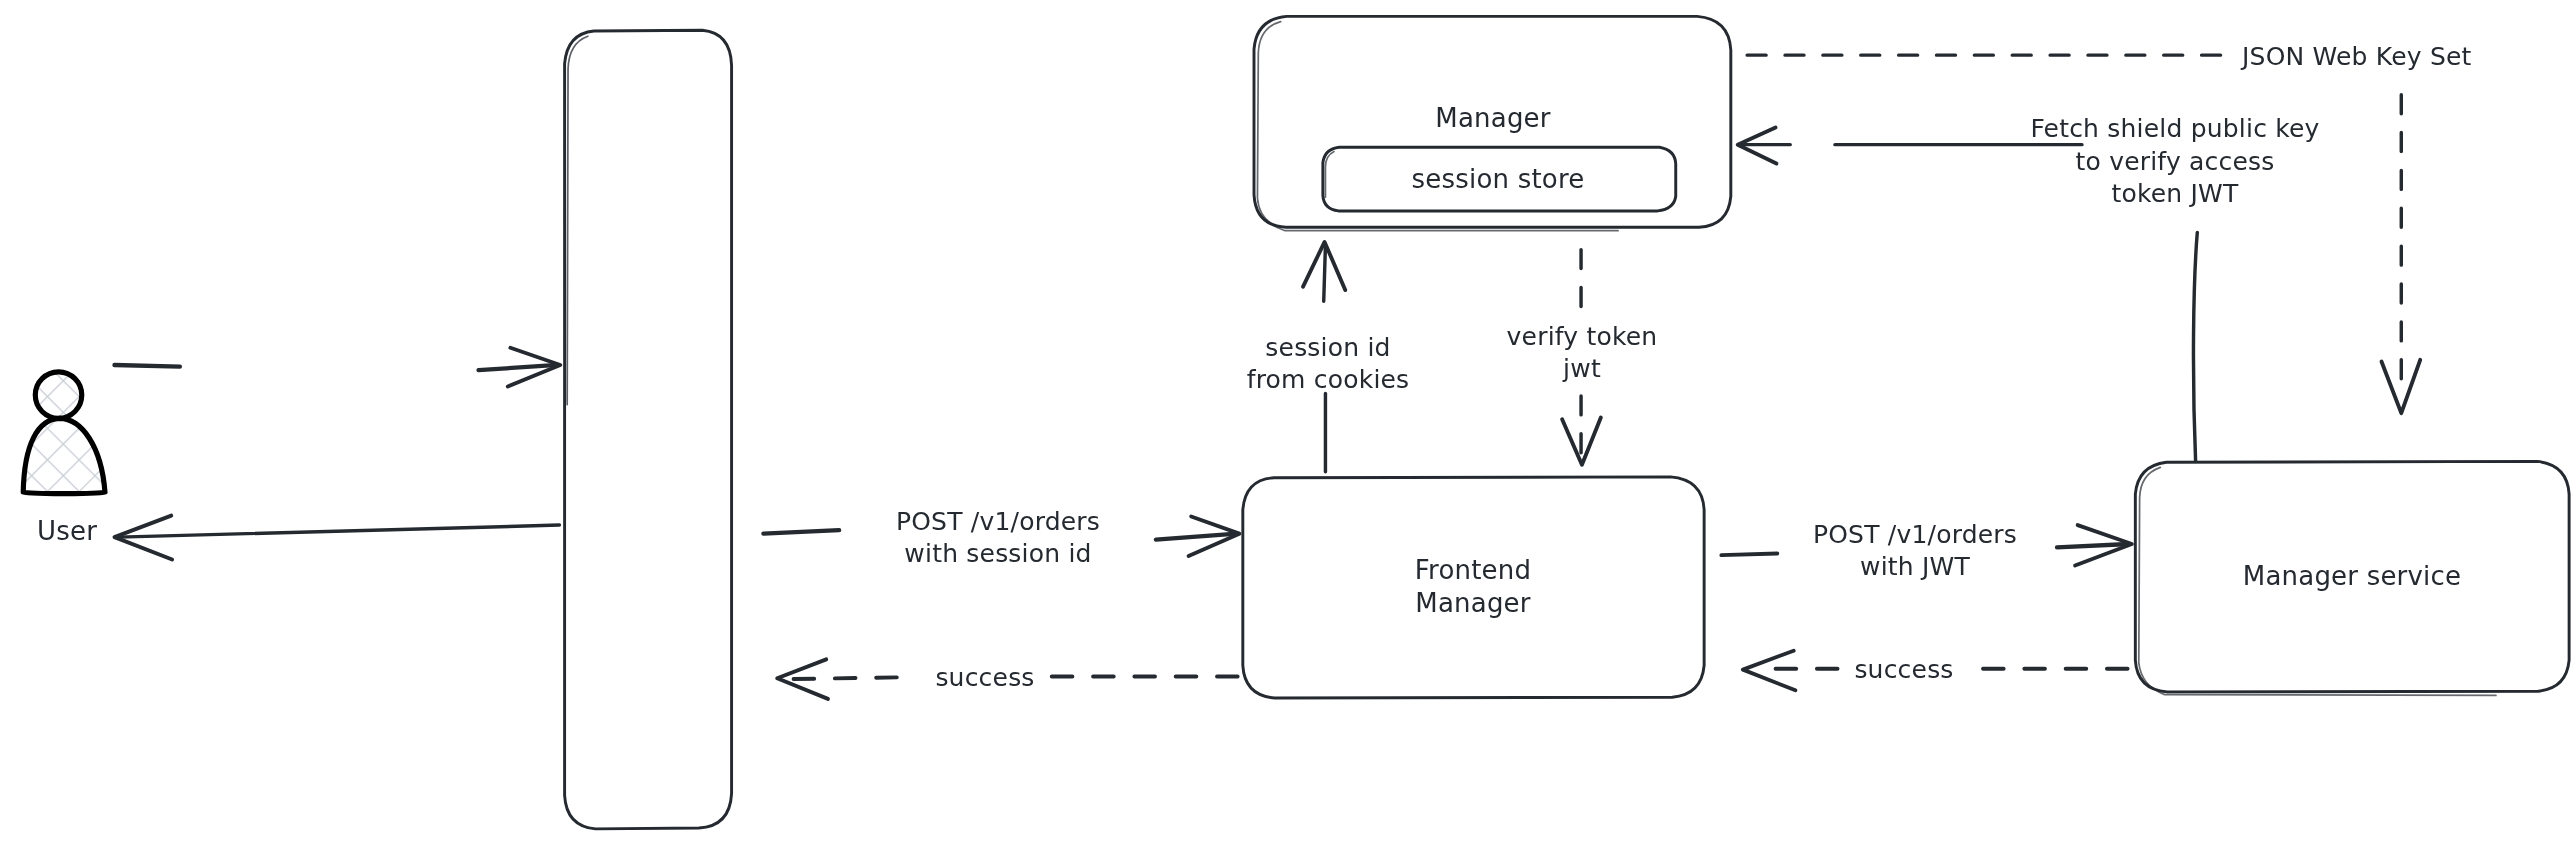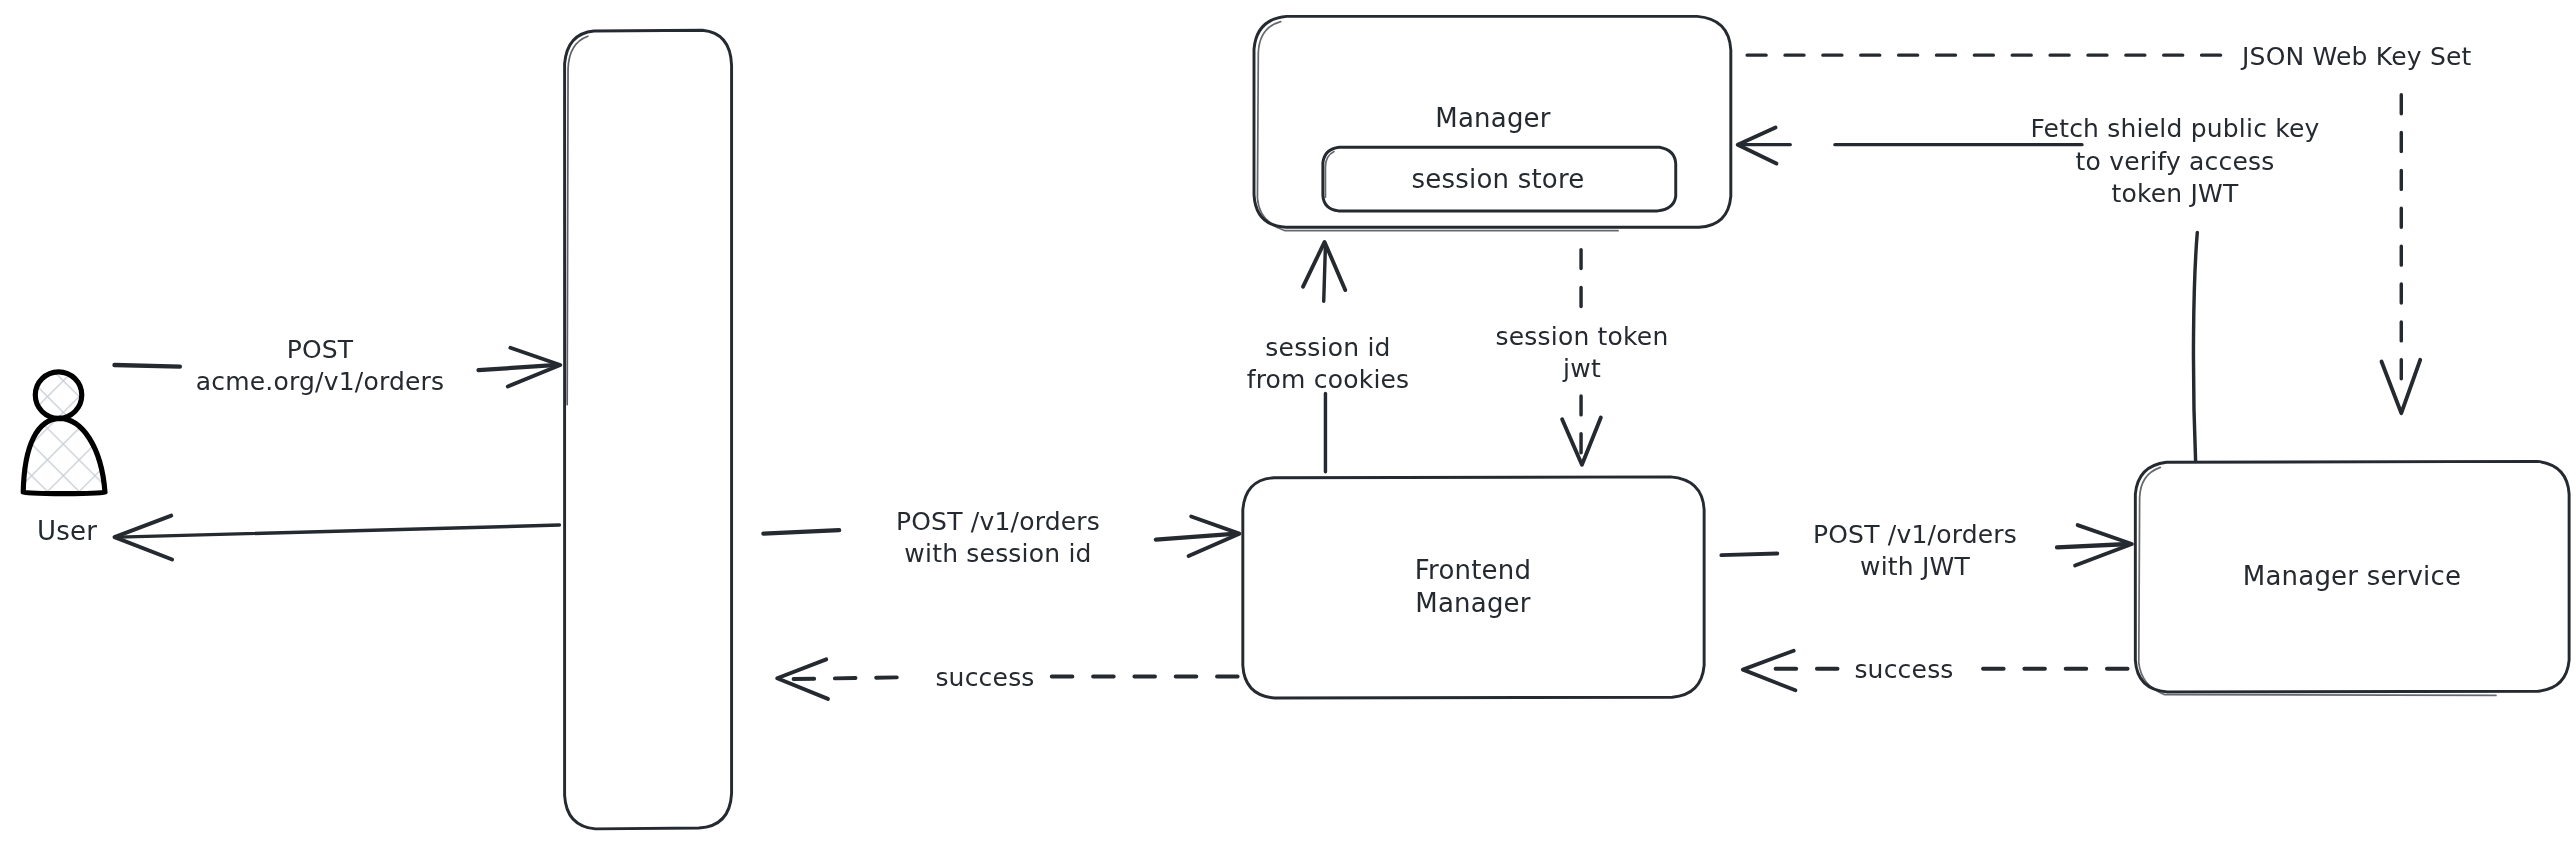--- a/index.html
+++ b/index.html
@@ -156,37 +156,35 @@
 
   <div class="node-label lbl-center" style="left:1493px; top:119px; width:258px;">Manager</div>
 
   <div class="node-label lbl-center" style="left:1498px; top:180px; width:327px;">session store</div>
 
   <div class="node-label lbl-center" style="left:1473px; top:587px; width:275px;">Frontend
 Manager</div>
 
   <div class="node-label lbl-center" style="left:2352px; top:577px; width:344px;">Manager service</div>
 
-  <div class="edge-label lbl-center" style="left:320px; top:366px; width:379px;">POST
-acme.org/v1/orders</div>
 
   <div class="edge-label lbl-center" style="left:998px; top:538px; width:344px;">POST /v1/orders
 with session id</div>
 
   <div class="edge-label lbl-center" style="left:985px; top:678px; width:155px;">success</div>
 
   <div class="edge-label lbl-center" style="left:1915px; top:551px; width:310px;">POST /v1/orders
 with JWT</div>
 
   <div class="edge-label lbl-center" style="left:1904px; top:670px; width:155px;">success</div>
 
   <div class="edge-label lbl-center" style="left:1328px; top:364px; width:301px;">session id
 from cookies</div>
 
-  <div class="edge-label lbl-center" style="left:1582px; top:353px; width:258px;">session token
+  <div class="edge-label lbl-center" style="left:1582px; top:353px; width:258px;">verify token
 jwt</div>
 
   <div class="edge-label lbl-center" style="left:2175px; top:162px; width:448px; line-height:1.3;">Fetch shield public key
 to verify access
 token JWT</div>
 
   <div class="edge-label" style="left:2242px; top:41px; width:344px; text-align:left;">JSON Web Key Set</div>
 
 </div>
 

